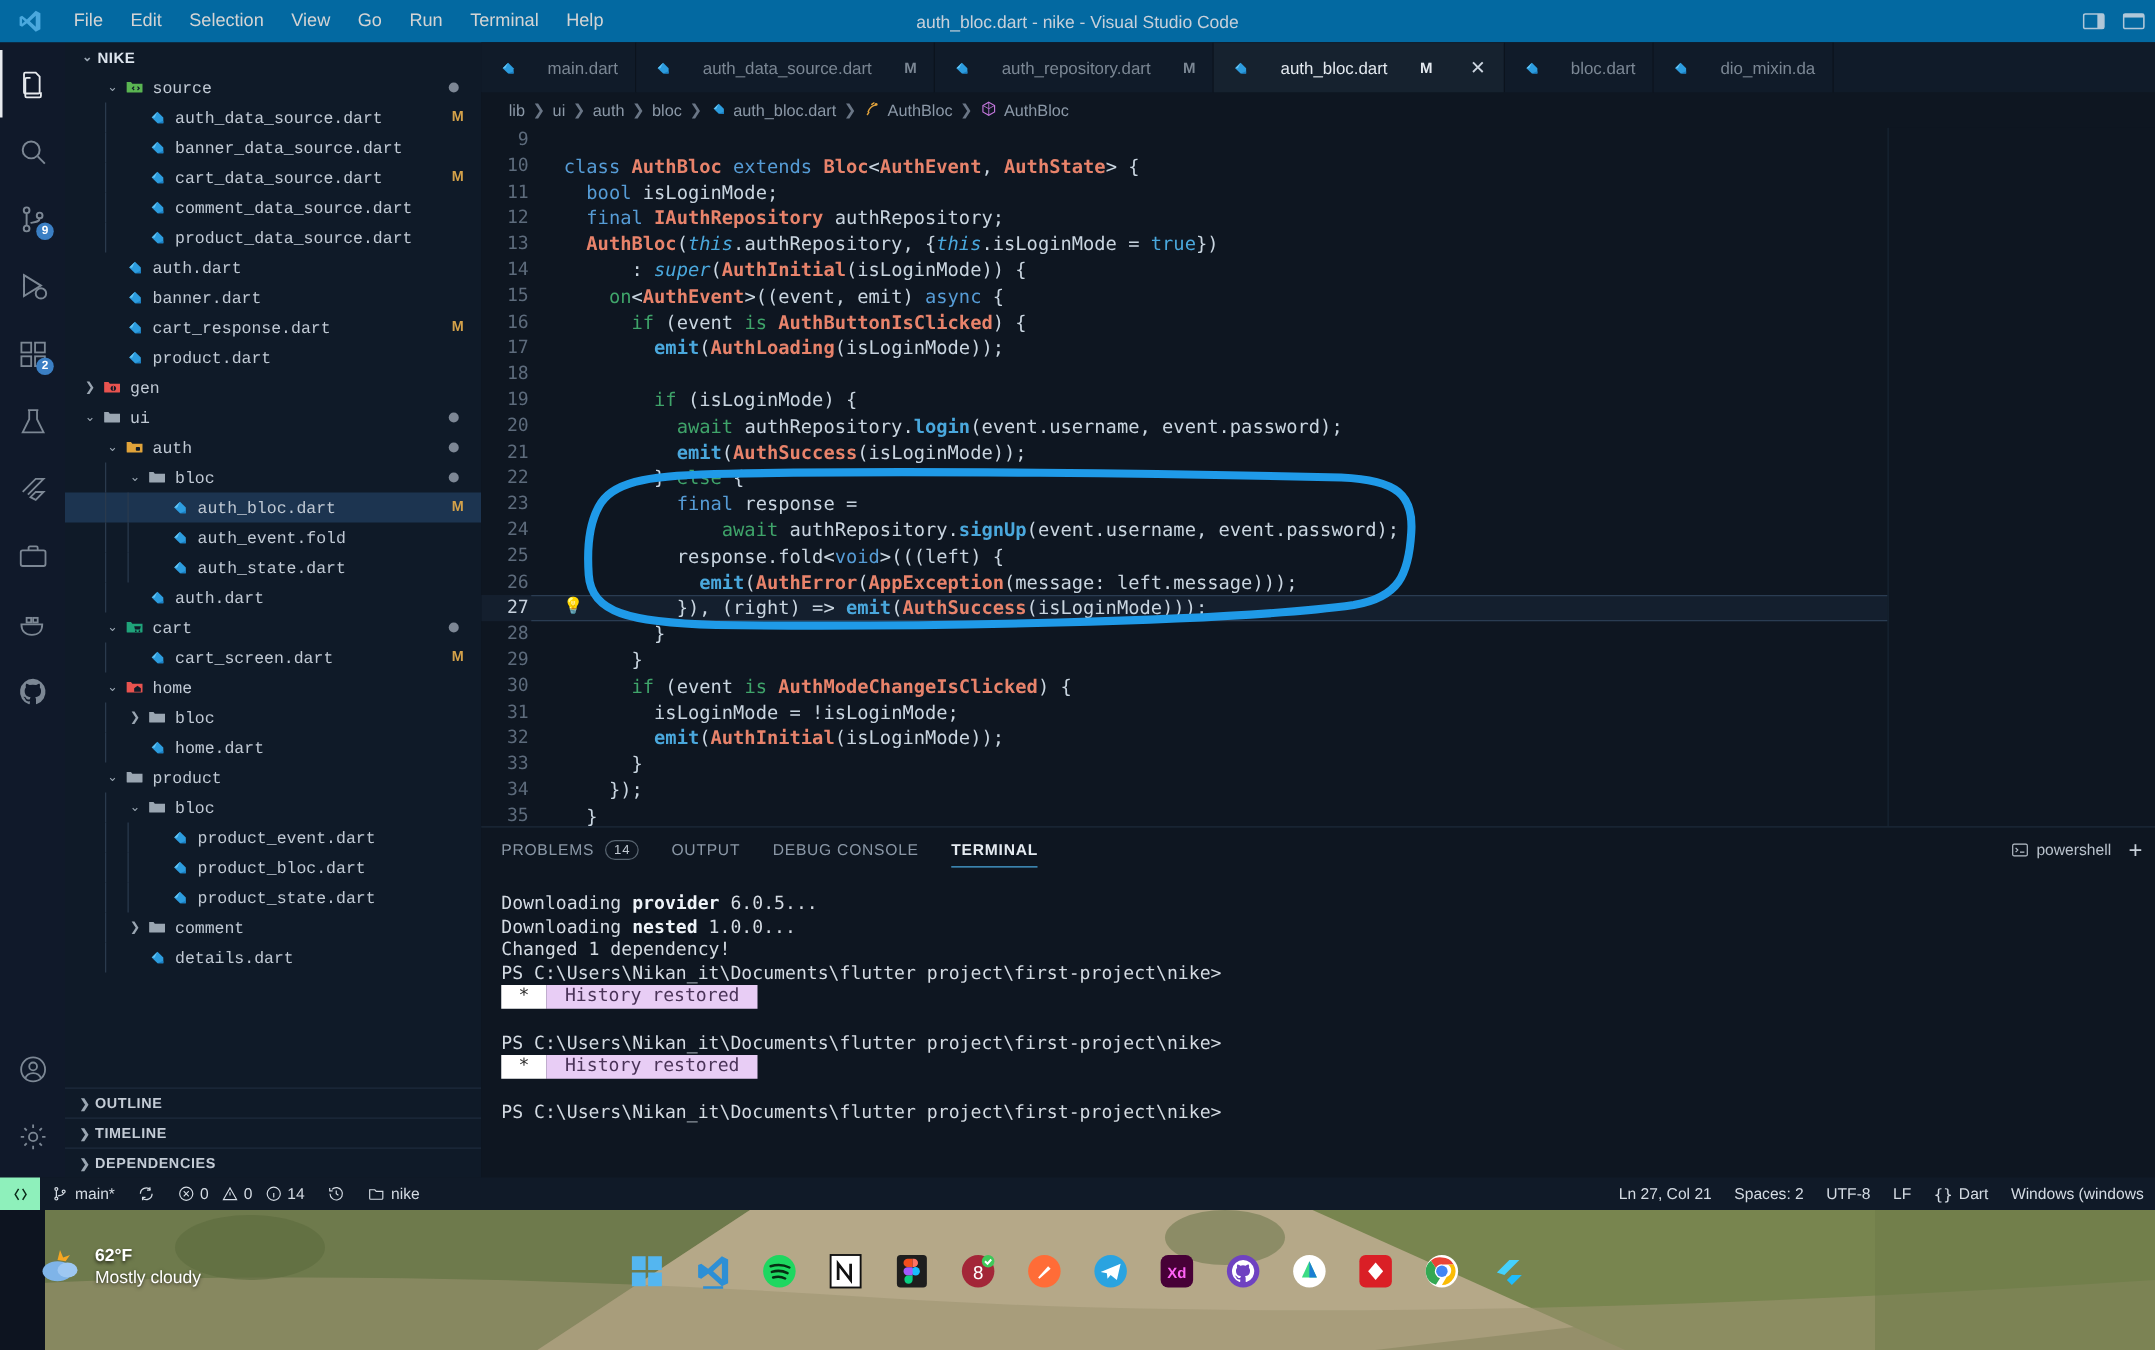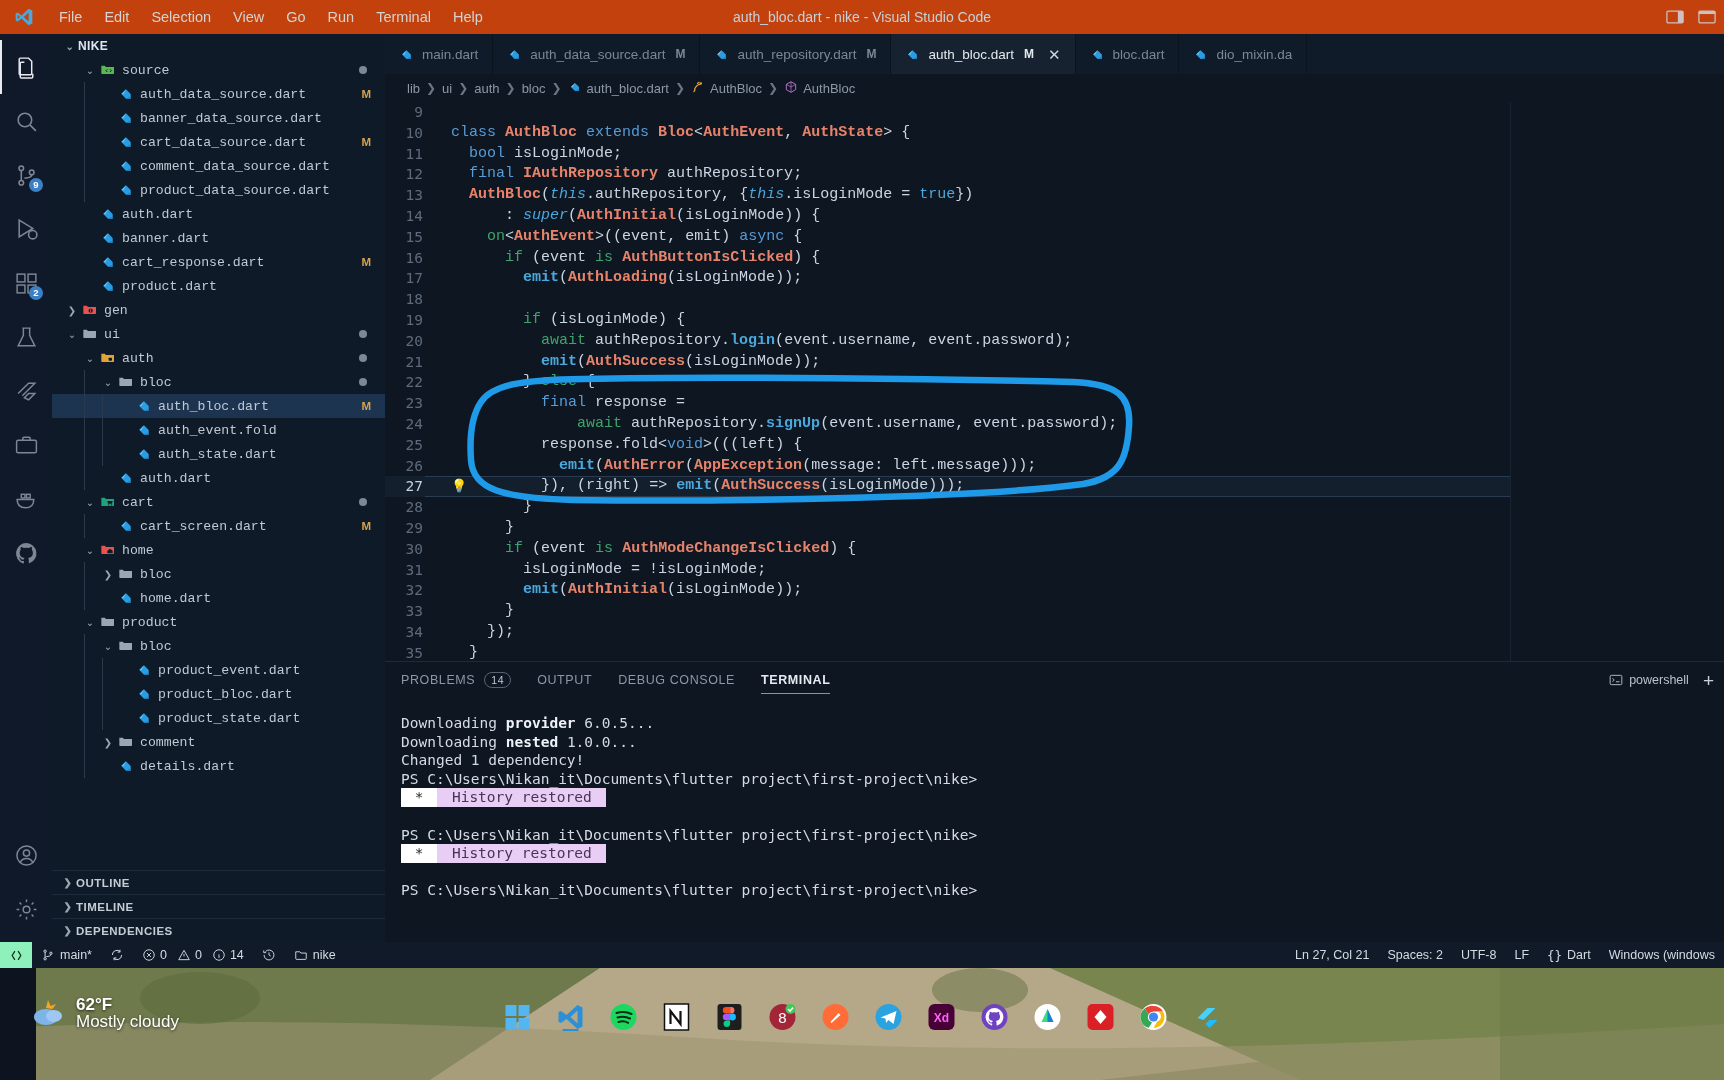--- a/index.html
+++ b/index.html
@@ -7,21 +7,21 @@
     width: 1724px; height: 1080px;
     background: #0e1621;
     font-family: "Liberation Sans", sans-serif;
     overflow: hidden;
   }
   body { position: relative; }
 
   
   #titlebar {
     position: absolute; top: 0; left: 0; width: 1724px; height: 34px;
-    background: #c2410c; display: flex; align-items: center;
+    background: #0369a1; display: flex; align-items: center;
     color: #cbd5e1; font-size: 14.5px;
   }
   #vscode-logo { width: 48px; display: flex; align-items: center; justify-content: center; }
   #vscode-logo svg { width: 20px; height: 20px; }
   .menu-item { padding: 0 11px; height: 34px; line-height: 34px; color: #d4d4d4; font-size: 14.5px; cursor: default; }
   #title-center {
     position: absolute; left: 0; width: 100%; text-align: center;
     font-size: 14px; color: #c8d0da; pointer-events: none;
   }
   #win-controls { position: absolute; right: 8px; display: flex; gap: 14px; align-items: center; }
@@ -83,21 +83,21 @@
     height: 24px; display: flex; align-items: center; padding-left: 8px;
     font-size: 11.5px; font-weight: bold; color: #c4ccd6; letter-spacing: .5px;
     border-top: 1px solid #1e2b3c;
   }
   .section .tw { width: 16px; text-align: center; font-size: 10px; color: #9aa6b2; }
 
   
   #editor-area { position: absolute; top: 34px; left: 385px; width: 1339px; height: 908px; background: #0e1621; }
   #tabbar { height: 40px; background: #101b29; display: flex; align-items: stretch; overflow: hidden; }
   .tab {
-    display: flex; align-items: center; padding: 0 14px; gap: 8px;
+    display: flex; align-items: center; padding: 0 14px; gap: 24px;
     font-size: 13.5px; color: #7b8794; border-right: 1px solid #0b131d;
     background: #101b29; cursor: pointer; white-space: nowrap; position: relative;
   }
   .tab.active { background: #16222f; color: #e3e9ef; }
   .tab.active:after { content: ""; position: absolute; left: 0; right: 0; top: 0; height: 1px; background: #16222f; }
   .tab .dicon svg { width: 15px; height: 15px; display: block; }
   .tab .mflag { font-size: 12px; font-weight: bold; margin-left: 2px; }
   .tab .closex { font-size: 15px; margin-left: 6px; color: #cdd6e0; line-height: 1; }
 
   #breadcrumb {
@@ -118,21 +118,21 @@
   .cline.cur:before, .cline.cur:after {
     content:""; position:absolute; left:40px; right:0; height:1px; background:#2a3c52;
   }
   .cline.cur:before { top: 0; }
   .cline.cur:after { bottom: 0; }
   .lnum {
     width: 58px; text-align: right; padding-right: 20px; color: #5d6b7c; flex: none;
     font-size: 14.5px;
   }
   .cline.cur .lnum { color: #c8d2de; }
-  .ctext { padding-left: 8px; font-family: Liberation Mono, monospace; }
+  .ctext { padding-left: 8px; }
   .bulb { position: absolute; left: 66px; font-size: 13px; }
 
   
   .kw   { color: #569cd6; }
   .fn   { color: #4aa8dd; font-weight: bold; }
   .var  { color: #c9d5e0; }
   .punc { color: #c9d5e0; }
   .ctl  { color: #3fa46a; }
   .ital { font-style: italic; color: #4aa8dd; }
   .blue { color: #4aa8dd; }
@@ -179,21 +179,21 @@
   #sb-right { margin-left: auto; display: flex; align-items: center; }
 
   
   #taskbar {
     position: absolute; left: 0; top: 968px; width: 1724px; height: 112px;
     background: linear-gradient(180deg,#6d7a53 0%, #8a8f6a 25%, #b3a983 55%, #7f8a5c 100%);
     overflow: hidden;
   }
   #tb-bg { position: absolute; inset: 0; }
   #weather { position: absolute; left: 30px; top: 28px; display: flex; align-items: center; gap: 10px; color:#fff; }
-  #weather .wtxt { font-size: 17px; line-height: 17px; text-shadow: 0 1px 3px rgba(0,0,0,.7); }
+  #weather .wtxt { font-size: 14px; line-height: 17px; text-shadow: 0 1px 3px rgba(0,0,0,.7); }
   #weather .wt1 { font-weight: bold; }
   #tb-icons { position: absolute; left: 50%; transform: translateX(-50%); top: 34px; display: flex; gap: 23px; align-items: center; }
   .tbi { width: 30px; height: 30px; border-radius: 5px; display: flex; align-items: center; justify-content: center; position: relative; }
   #tb-overlay-left { position:absolute; left:0; top:0; width:36px; height:112px; background:#0d1420; }
 </style>
 </head>
 <body>
 
 <div id="titlebar">
   <div id="vscode-logo">

